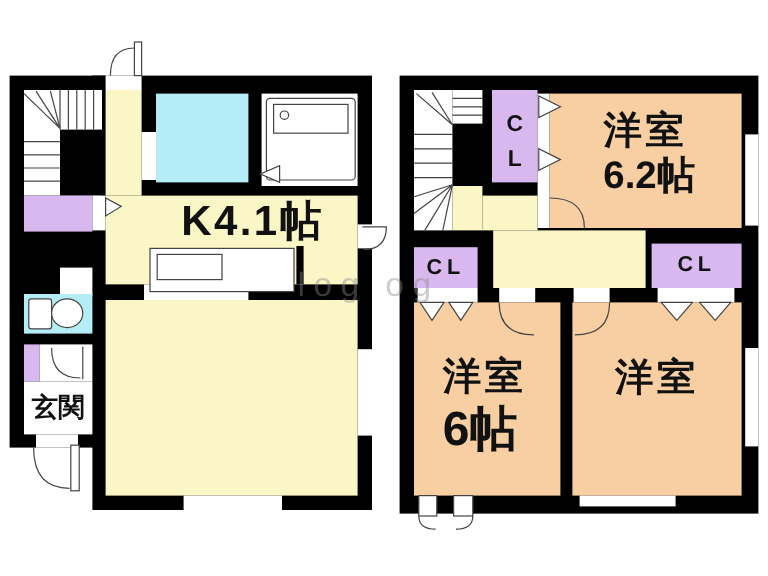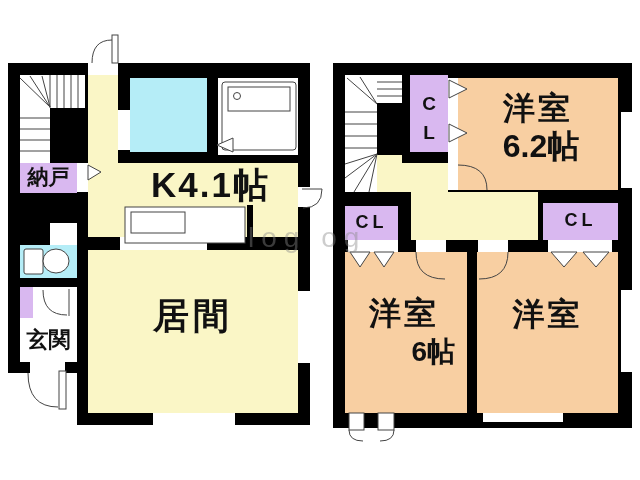--- a/index.html
+++ b/index.html
@@ -121,30 +121,28 @@
       <path d="M416 252 Q416 279 445 279"></path>
       <path d="M508 252 Q508 279 479 279"></path>
 
       <rect x="349" y="413" width="15" height="17" fill="#ffffff"></rect>
       <rect x="378" y="413" width="16" height="17" fill="#ffffff"></rect>
       <path d="M349 430 Q349 441 363 441"></path>
       <path d="M394 430 Q394 441 380 441"></path>
     </g>
   </svg>
 
-  <div class="abs lbl" style="left:20px;top:166px;width:57px;font-size:21px;">納戸</div>
   <div class="abs lbl" style="left:118px;top:167px;width:185px;font-size:35px;letter-spacing:2px;">K4.1帖</div>
-  <div class="abs lbl" style="left:88px;top:297px;width:210px;font-size:36px;letter-spacing:4px;">居間</div>
   <div class="abs lbl" style="left:20px;top:328px;width:57px;font-size:22px;text-align:center;">玄関</div>
 
   <div class="abs lbl pre" style="left:410px;top:90px;width:38px;font-size:19px;line-height:1.5;">C
 L</div>
   <div class="abs lbl" style="left:458px;top:92px;width:160px;font-size:32px;letter-spacing:3px;">洋室</div>
   <div class="abs lbl" style="left:458px;top:130px;width:166px;font-size:32px;">6.2帖</div>
   <div class="abs lbl" style="left:345px;top:213px;width:53px;font-size:18px;letter-spacing:4px;">CL</div>
   <div class="abs lbl" style="left:543px;top:211px;width:75px;font-size:18px;letter-spacing:4px;">CL</div>
   <div class="abs lbl" style="left:345px;top:297px;width:118px;font-size:32px;letter-spacing:3px;">洋室</div>
-  <div class="abs lbl" style="left:345px;top:337px;width:110px;font-size:28px;text-align:right;">6帖</div>
+  <div class="abs lbl" style="left:345px;top:337px;width:110px;font-size:40px;">6帖</div>
   <div class="abs lbl" style="left:477px;top:298px;width:141px;font-size:32px;letter-spacing:3px;">洋室</div>
 
   <div id="wm" class="abs" style="left:248px;top:222px;width:240px;">log og</div>
 
 </div>
 
 </body></html>

